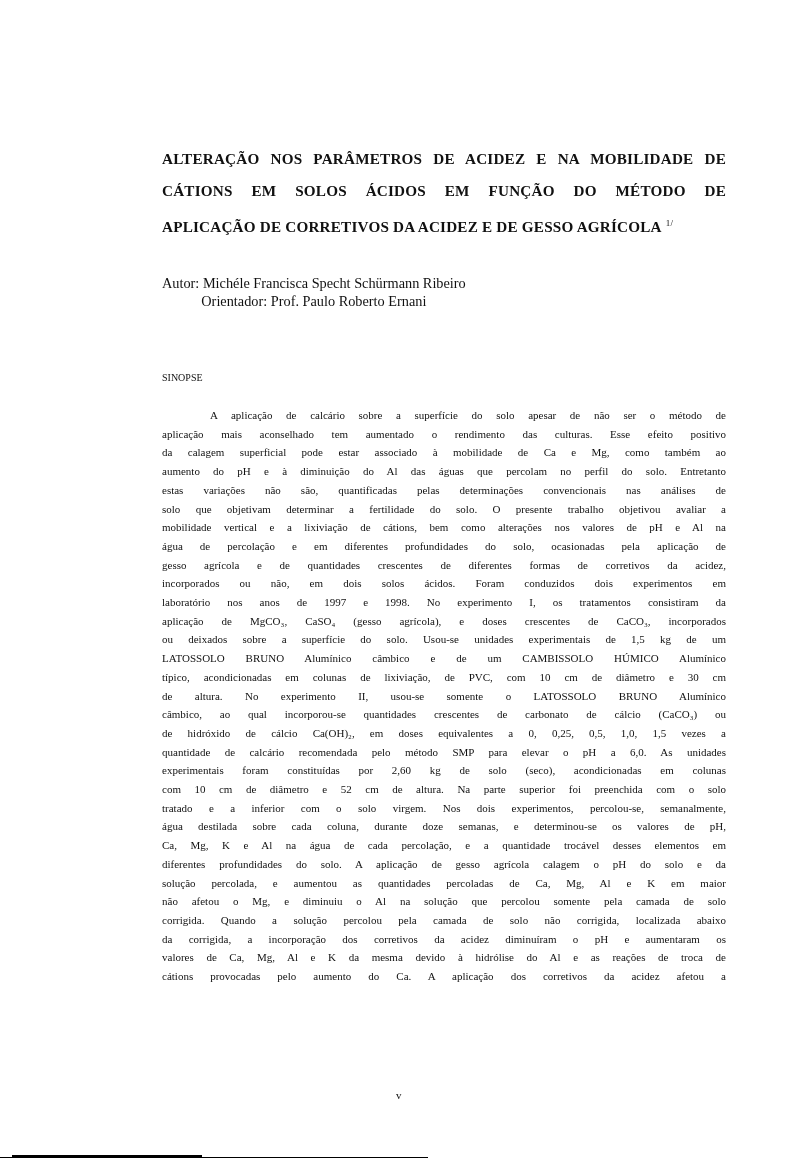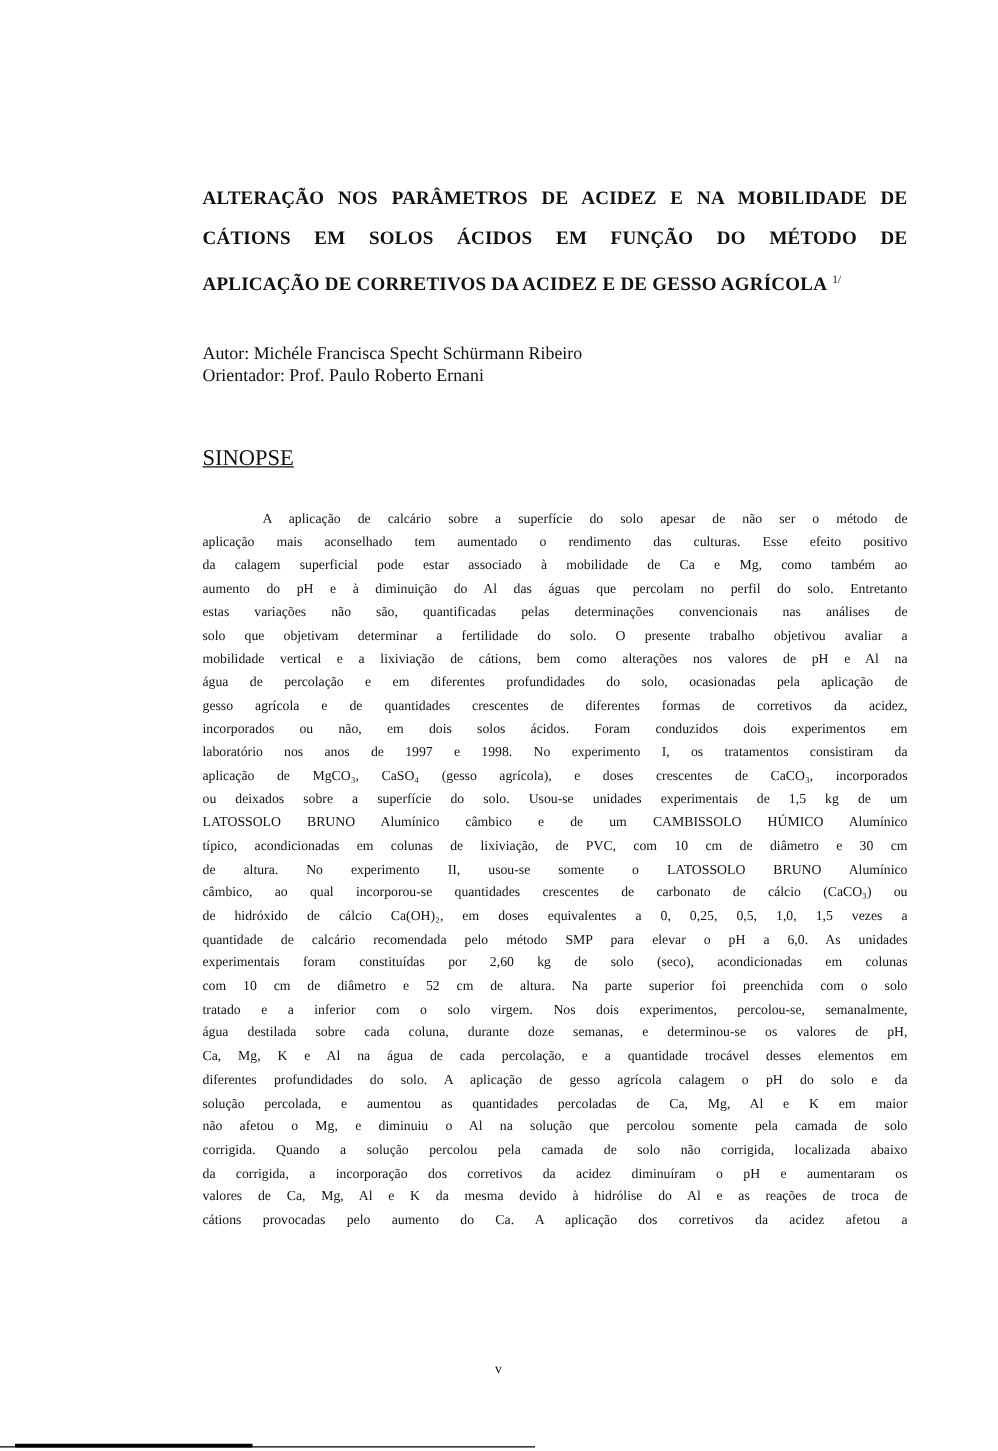--- a/index.html
+++ b/index.html
@@ -8,25 +8,25 @@
   .title {
     position: absolute; left: 162px; top: 143px; width: 564px;
     font-family: "Liberation Serif", serif; font-weight: bold; font-size: 15.2px;
     line-height: 32px; letter-spacing: 0.2px;
   }
   .title .tl { display: block; text-align: justify; text-align-last: justify; white-space: nowrap; }
   .title .tl.last { text-align-last: left; }
   .title sup { font-size: 9px; font-weight: normal; vertical-align: 6px; margin-left: 4px; }
   .meta {
     position: absolute; left: 162px; top: 274px;
-    font-family: "Liberation Serif", serif; font-size: 14.3px; line-height: 18px;
+    font-family: "Liberation Serif", serif; font-size: 14.3px; line-height: 18px; text-align: center;
   }
   .section-head {
-    position: absolute; left: 162px; top: 356px;
-    font-family: "Liberation Serif", serif; font-size: 18px; text-decoration: underline;
+    position: absolute; left: 162px; top: 372px;
+    font-family: "Liberation Serif", serif; font-size: 10px;
   }
   .body {
     position: absolute; left: 162px; top: 406px; width: 564px;
     font-family: "Liberation Serif", serif; font-size: 11px; line-height: 18.7px;
   }
   .body .ln { display: block; white-space: nowrap; text-align: justify; text-align-last: justify; }
   .body .ln.first { text-indent: 0; padding-left: 0; }
   .page-num {
     position: absolute; left: 396px; top: 1089px;
     font-family: "Liberation Serif", serif; font-size: 11px;

